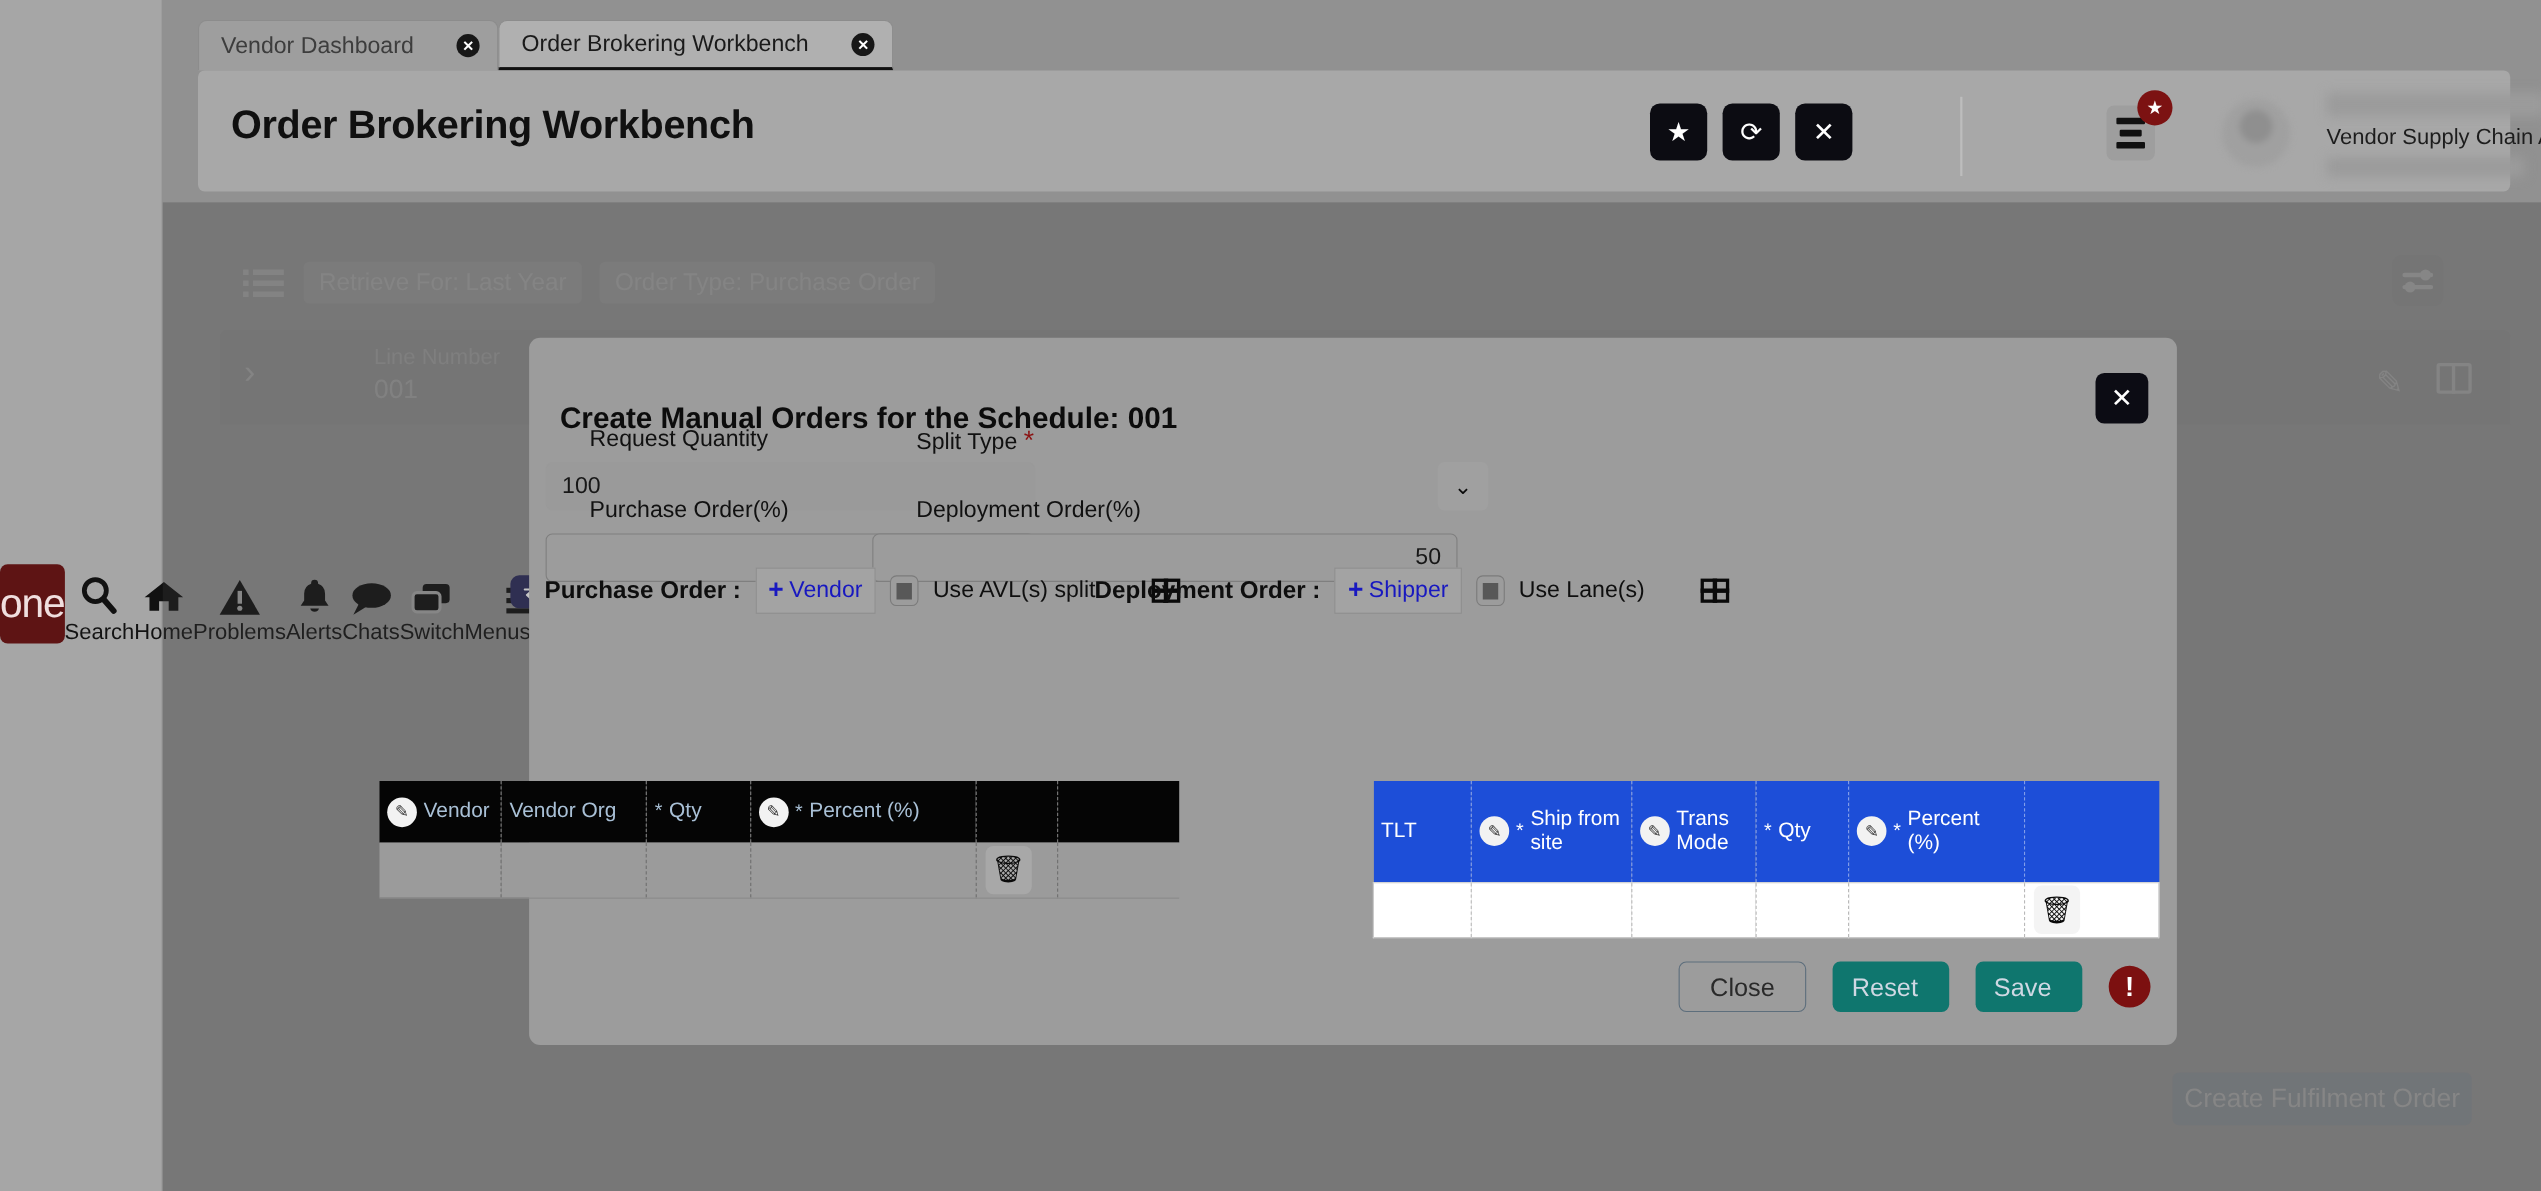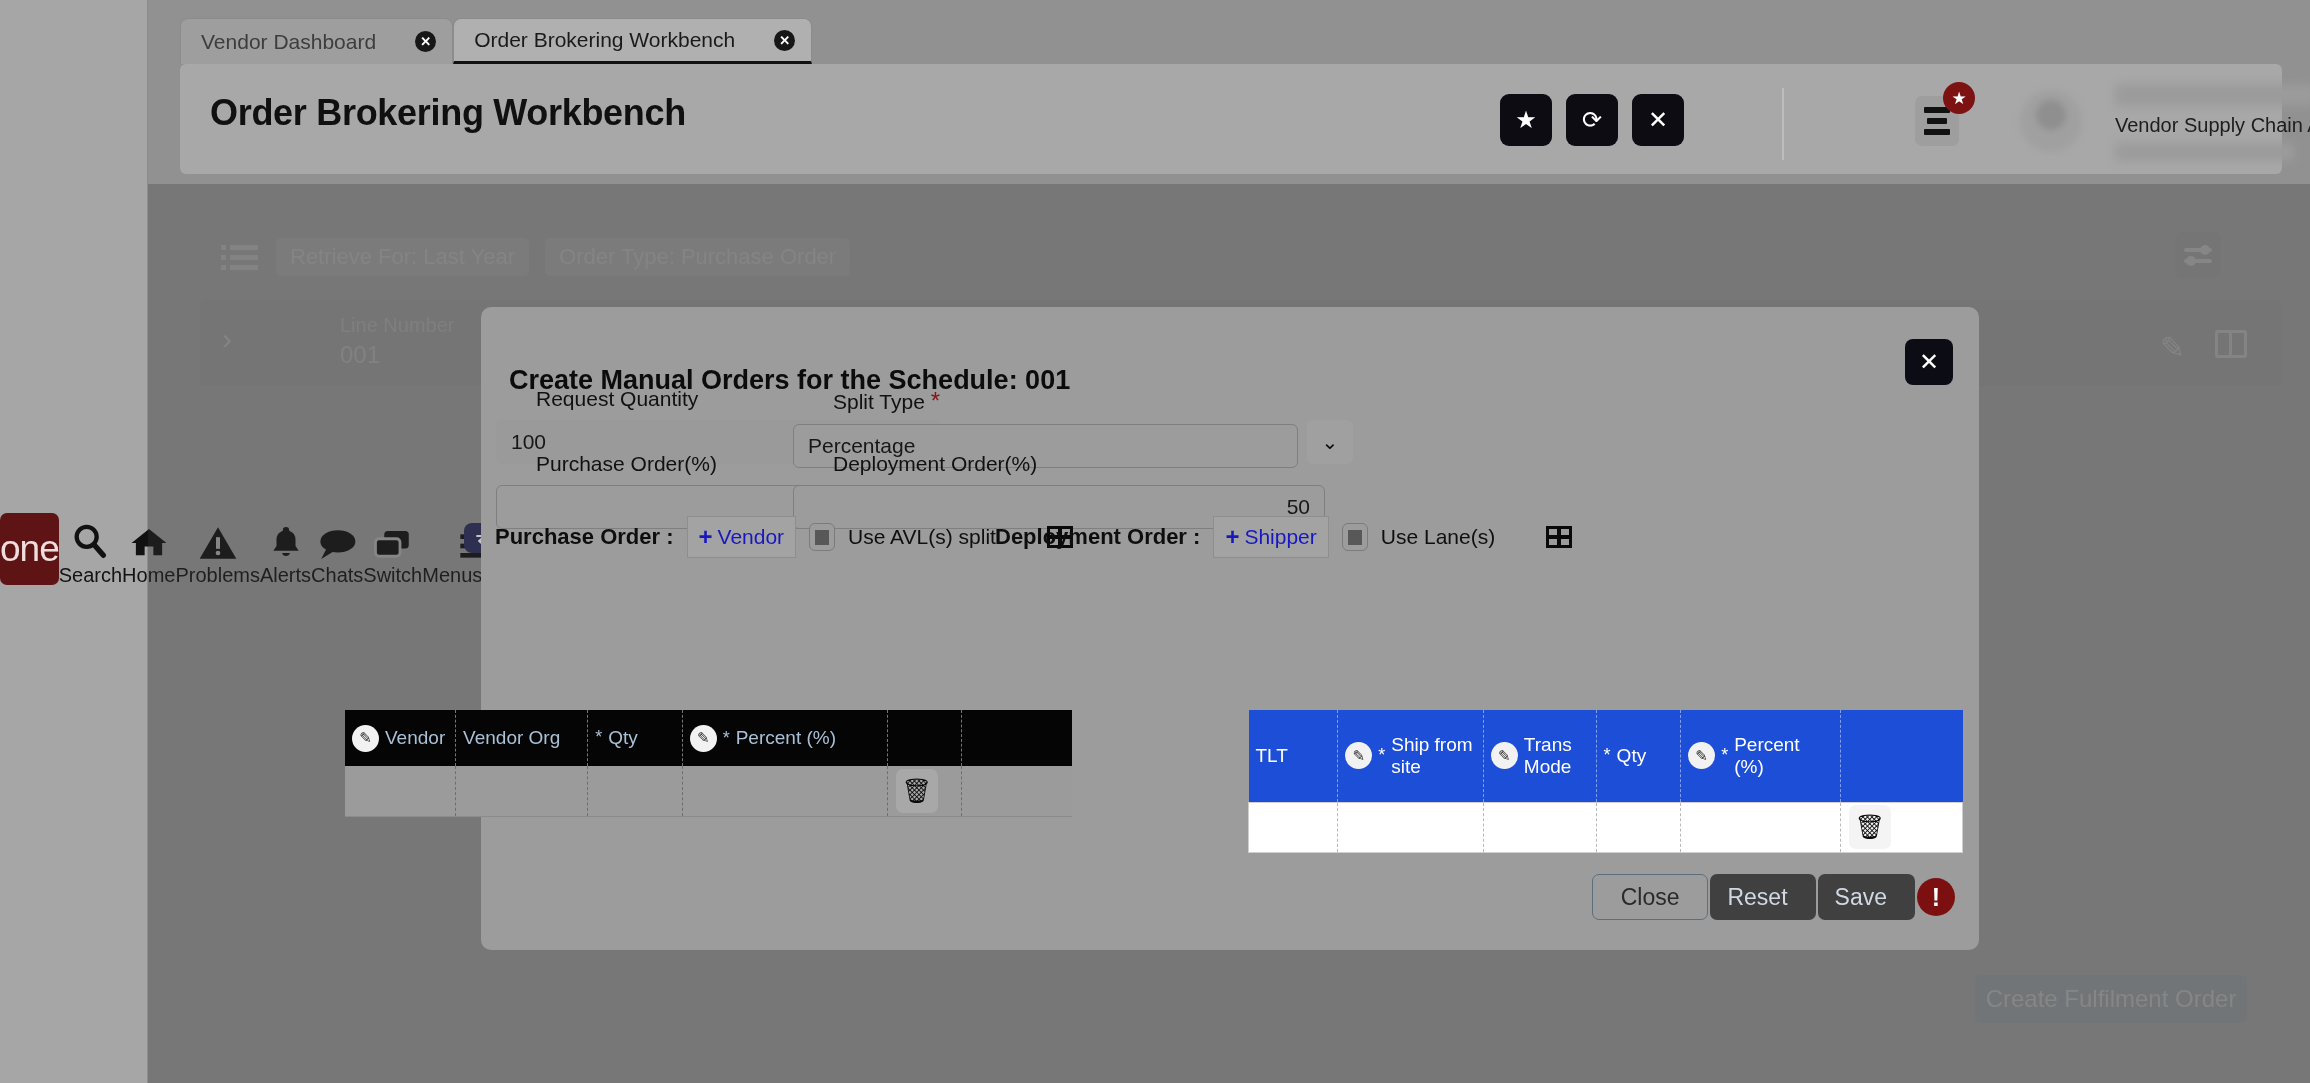--- a/index.html
+++ b/index.html
@@ -221,24 +221,24 @@
   .th-txt { line-height: 1.12; }
   .clip { overflow: hidden; white-space: nowrap; }
 
   .trash-btn {
     width: 42px; height: 44px; border-radius: 7px; background: #a8a8a8;
     display: flex; align-items: center; justify-content: center; font-size: 24px; color: #0a0a0a;
   }
   .tbl-right .trash-btn { background: #f4f4f4; }
 
   
-  .modal-footer { position: absolute; right: 24px; bottom: 30px; display: flex; align-items: center; gap: 2px; }
+  .modal-footer { position: absolute; right: 24px; bottom: 30px; display: flex; align-items: center; gap: 24px; }
   .btn { height: 46px; padding: 0 28px; border-radius: 7px; font-size: 23px; display: flex; align-items: center; justify-content: center; }
   .btn.ghost { background: #9c9c9c; border: 1px solid #5d6e7c; color: #2a2a2a; }
-  .btn.dark { background: #404040; color: #cfd8e3; padding-left: 17px; }
+  .btn.dark { background: #0f766e; color: #cfd8e3; padding-left: 17px; }
   .err-badge {
     width: 38px; height: 38px; border-radius: 50%; background: #7c1010; color: #fff;
     display: flex; align-items: center; justify-content: center; font-size: 25px; font-weight: bold;
   }
 </style>
 </head>
 <body>
 
 <div id="app">
 
@@ -402,21 +402,20 @@
     <div class="field" style="left:15px; top:80px; width:445px;">
       <div class="lab">Request Quantity</div>
       <div class="inp">100</div>
     </div>
 
     <div class="field" style="left:312px; top:80px; width:505px;">
       <div class="lab">
         <span>Split Type</span>
         <span class="req">*</span>
       </div>
-      <div class="inp outlined">Percentage</div>
       <div class="dd-caret" style="left:514px; top:33px;">⌄</div>
     </div>
 
     <div class="field" style="left:15px; top:145px; width:445px;">
       <div class="lab">Purchase Order(%)</div>
       <div class="inp outlined right">50</div>
     </div>
 
     <div class="field" style="left:312px; top:145px; width:532px;">
       <div class="lab">Deployment Order(%)</div>

